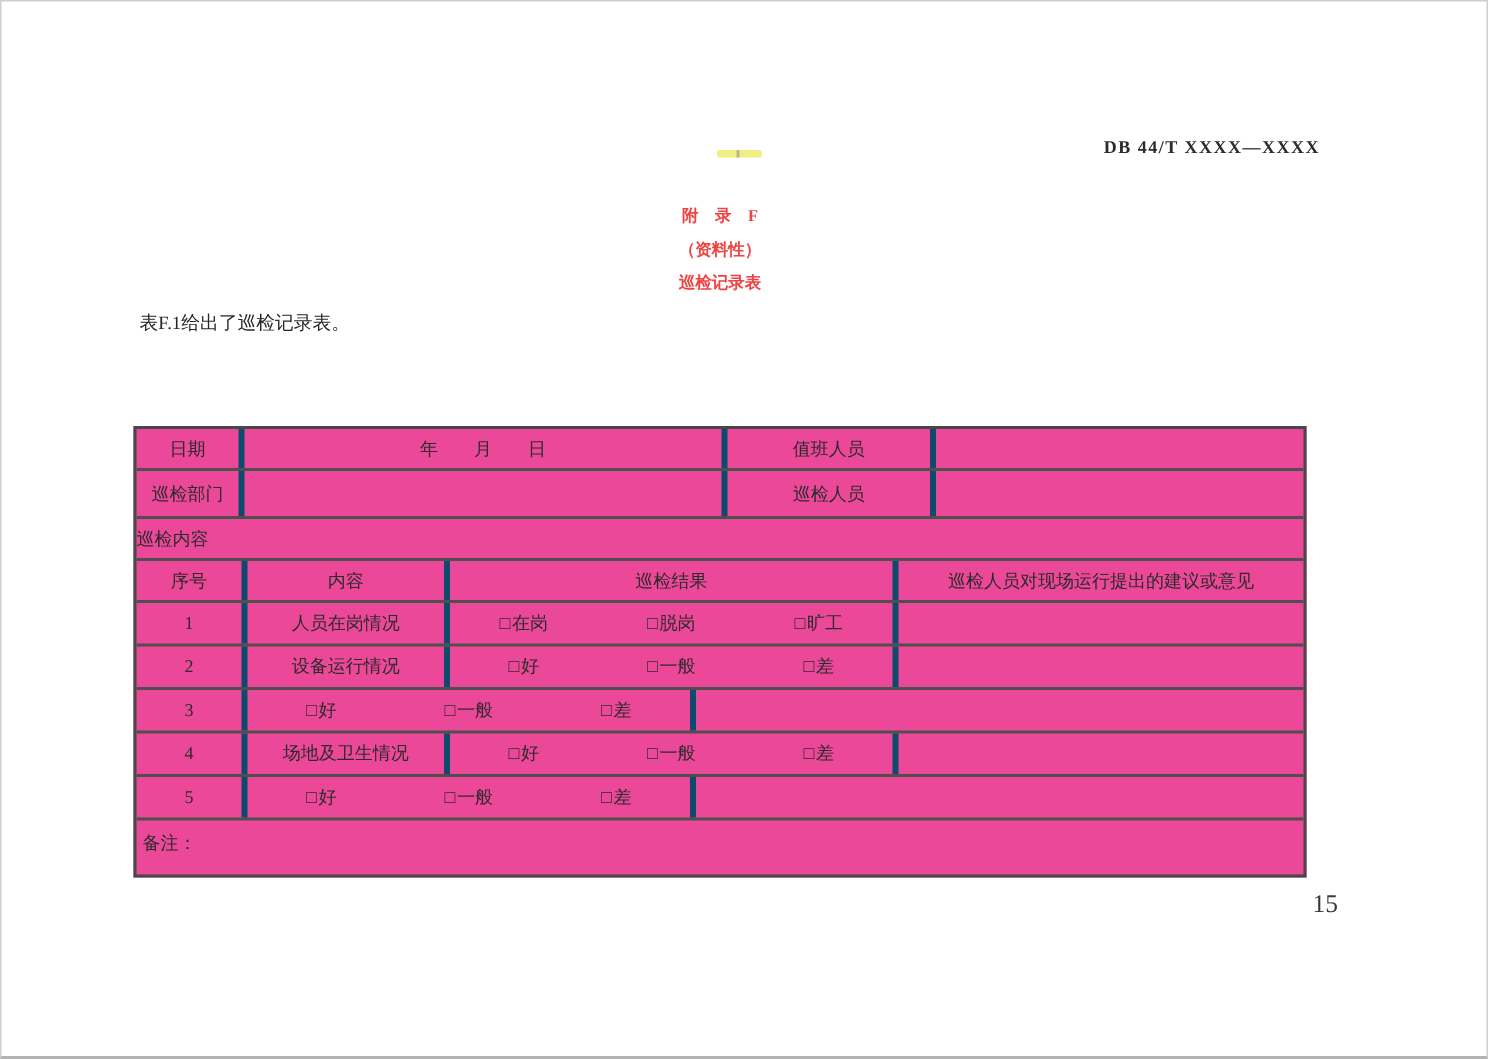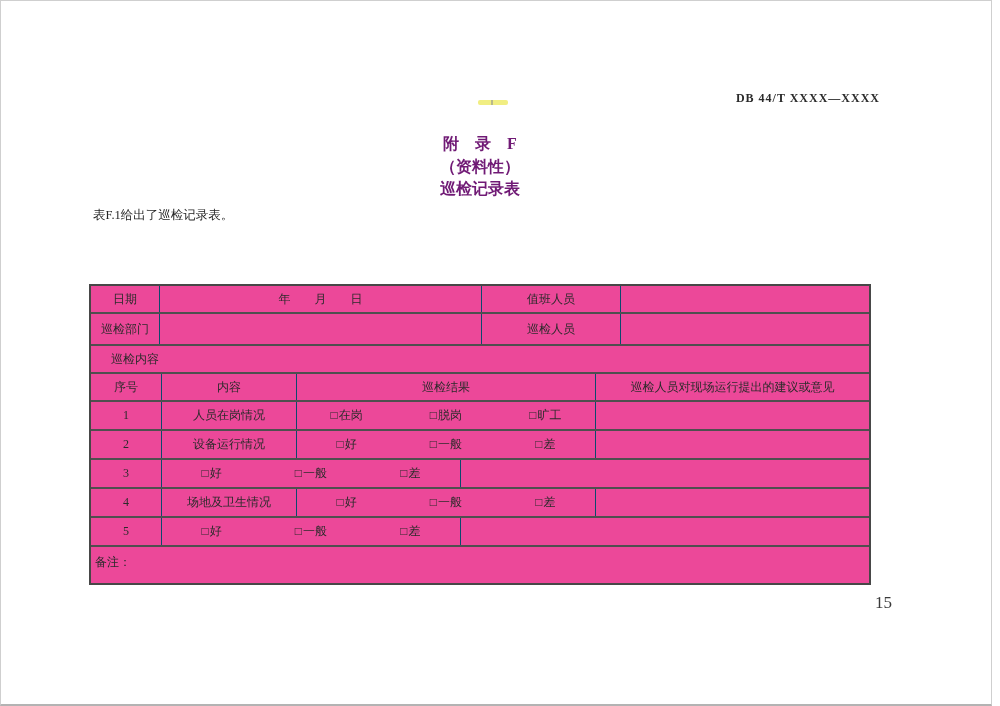--- a/index.html
+++ b/index.html
@@ -46,24 +46,24 @@
     background: #b9b98a;
   }
   .appendix {
     position: absolute;
     left: 88px;
     top: 132px;
     width: 782px;
     text-align: center;
   }
   .appendix .app-line {
-    font-size: 16px;
+    font-size: 11px;
     font-weight: 700;
     line-height: 22.5px;
-    color: #701a75;
+    color: #ef4444;
   }
   .intro {
     position: absolute;
     left: 92px;
     top: 206px;
     font-size: 12.5px;
     color: #262626;
   }
   .caption {
     position: absolute;
@@ -88,40 +88,40 @@
   .t-row + .t-row { border-top: 2px solid #4f4f4f; }
   .cell {
     display: flex;
     align-items: center;
     justify-content: center;
     font-size: 12px;
     color: #2b2b2b;
     overflow: hidden;
     white-space: nowrap;
   }
-  .cell + .cell { border-left: 1px solid #0c4a6e; }
+  .cell + .cell { border-left: 4px solid #0c4a6e; }
   .r-info1 { height: 26px; }
   .r-info2 { height: 32px; }
   .r-section { height: 28px; }
   .r-header { height: 28px; }
   .r-data { height: 29px; }
   .r-remark { height: 38px; }
   
   .w-l1 { width: 68px; flex: none; }
   .w-v1 { width: 322px; flex: none; }
   .w-l2 { width: 139px; flex: none; }
   .w-v2 { flex: 1; }
   
   .w-no { width: 70px; flex: none; }
   .w-content { width: 135px; flex: none; }
   .w-result { width: 299px; flex: none; }
   .w-sugg { flex: 1; }
   .c-left {
     justify-content: flex-start;
-    padding-left: 20px;
+    padding-left: 0;
   }
   .c-remark {
     width: 100%;
     justify-content: flex-start;
     align-items: flex-start;
     padding: 7px 0 0 4px;
   }
   .c-result { padding: 0; }
   .c-result .opt {
     flex: 1;

